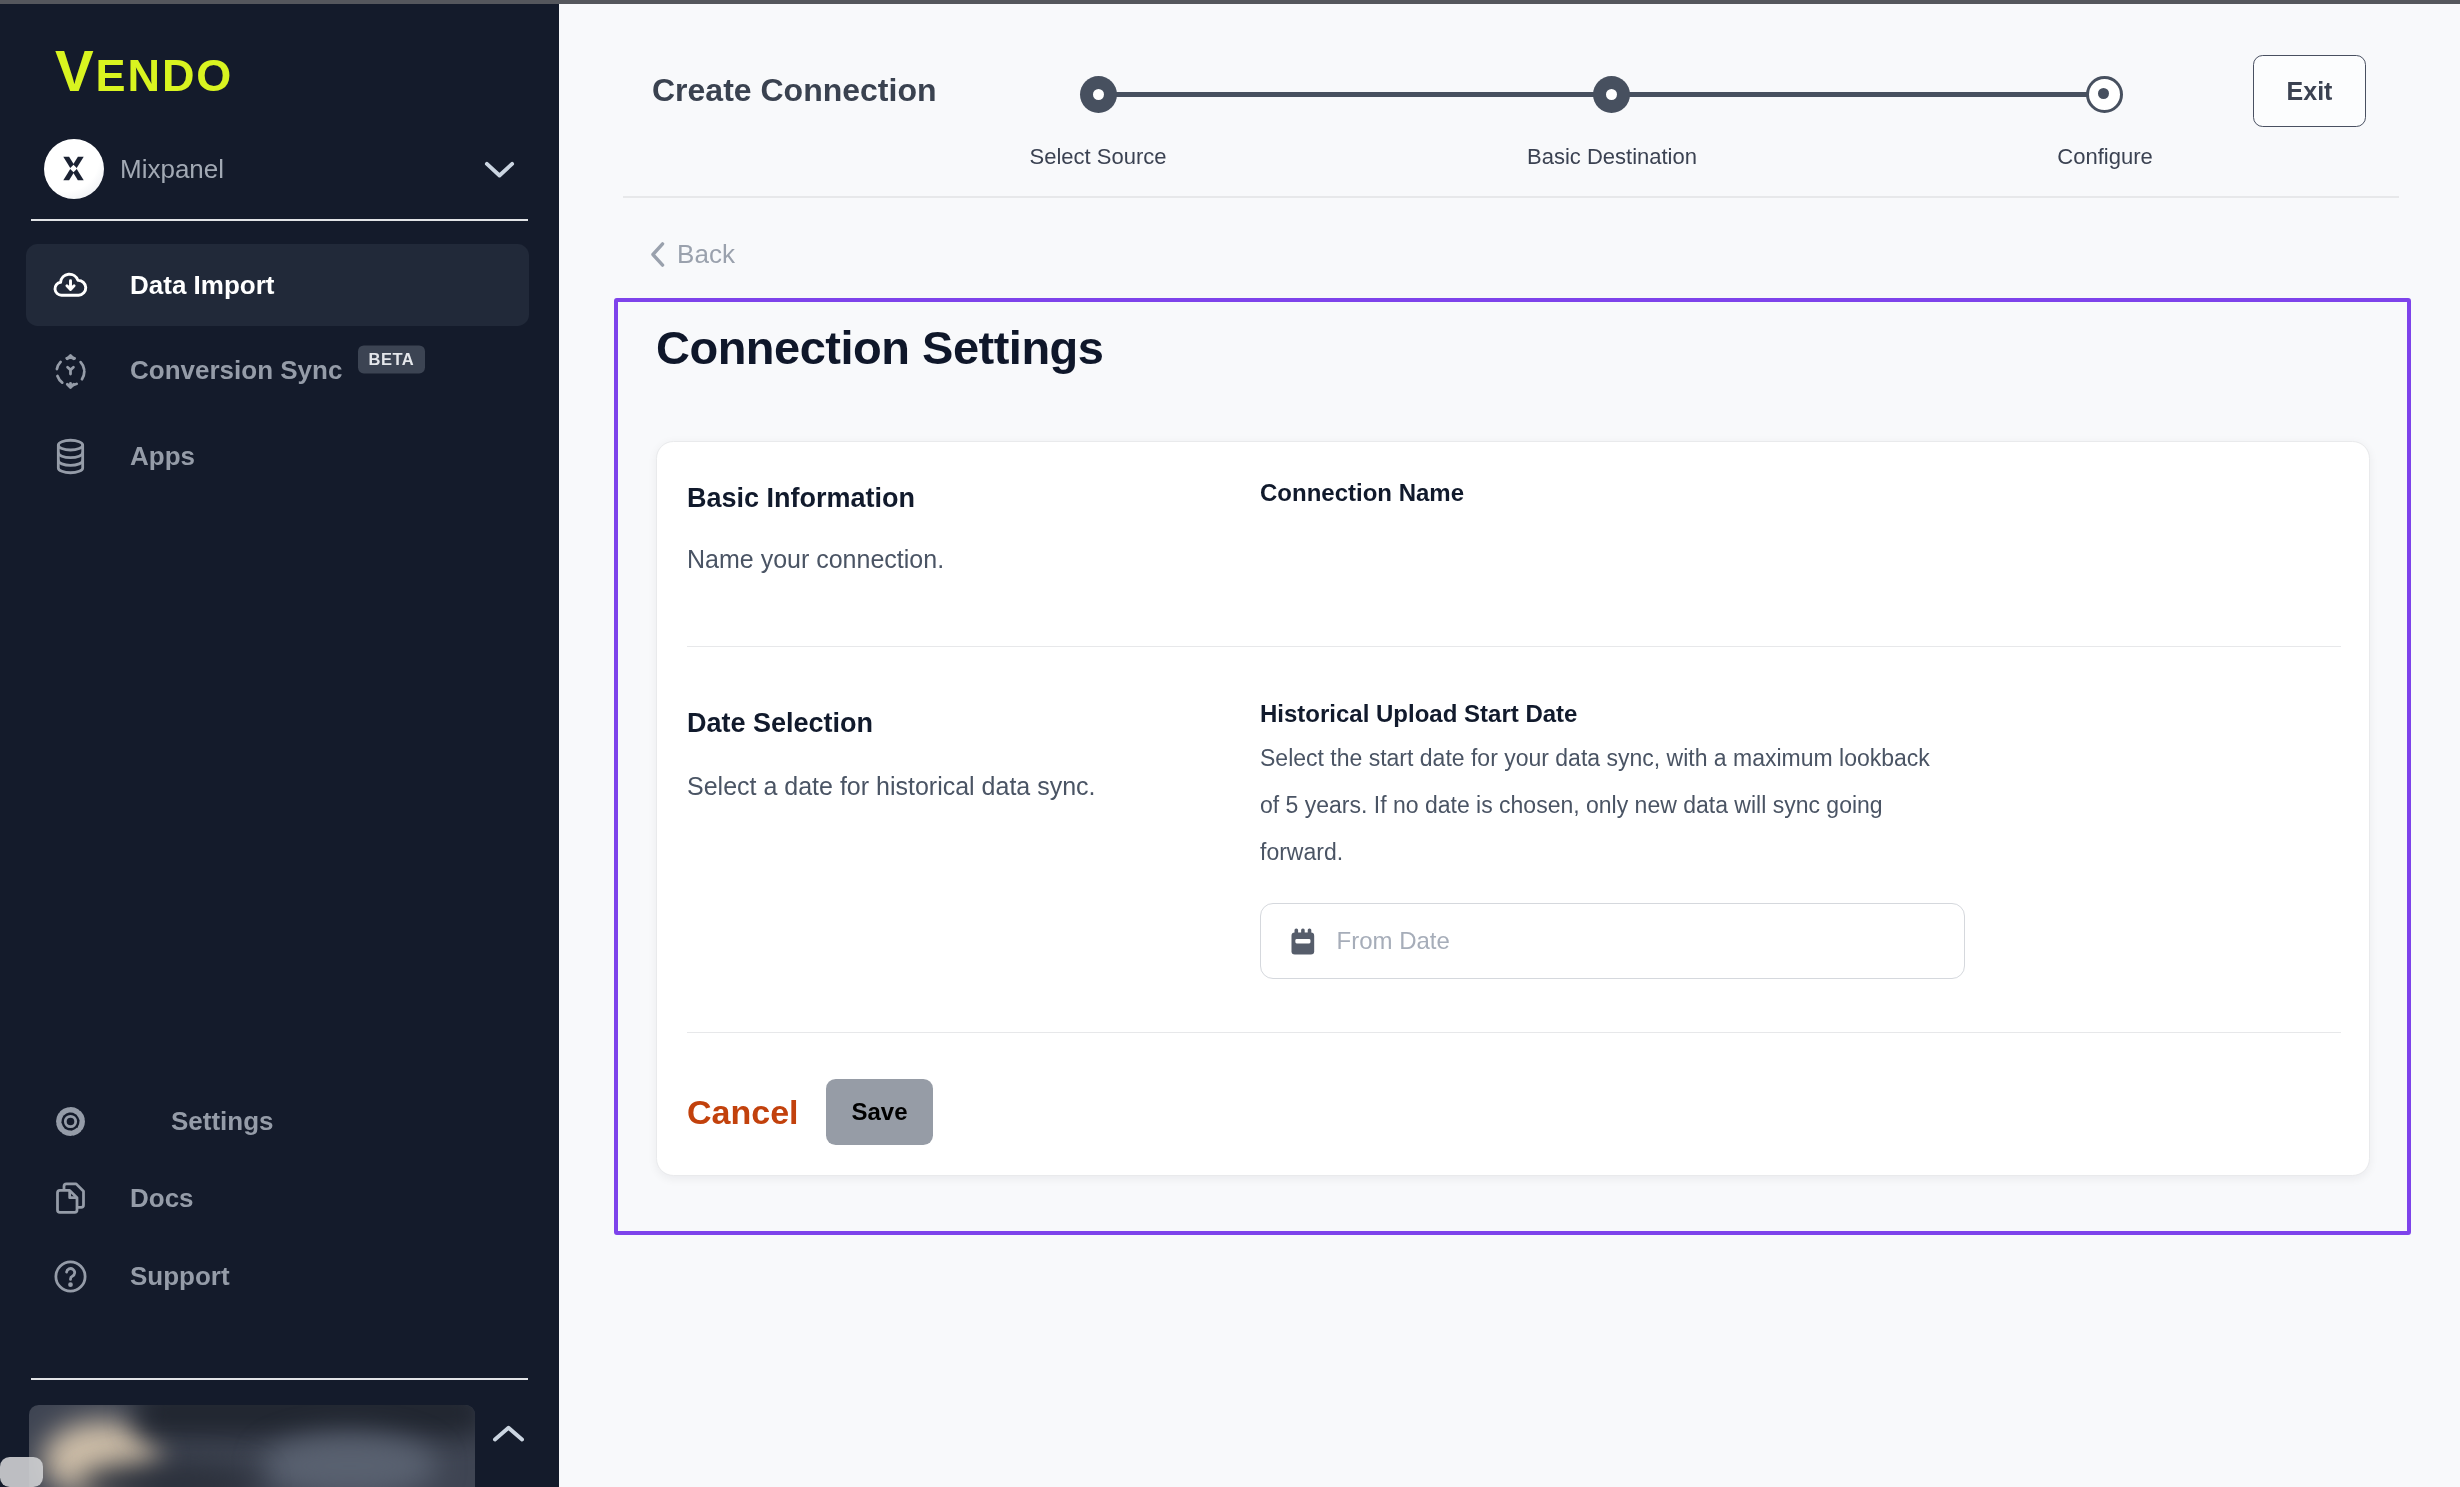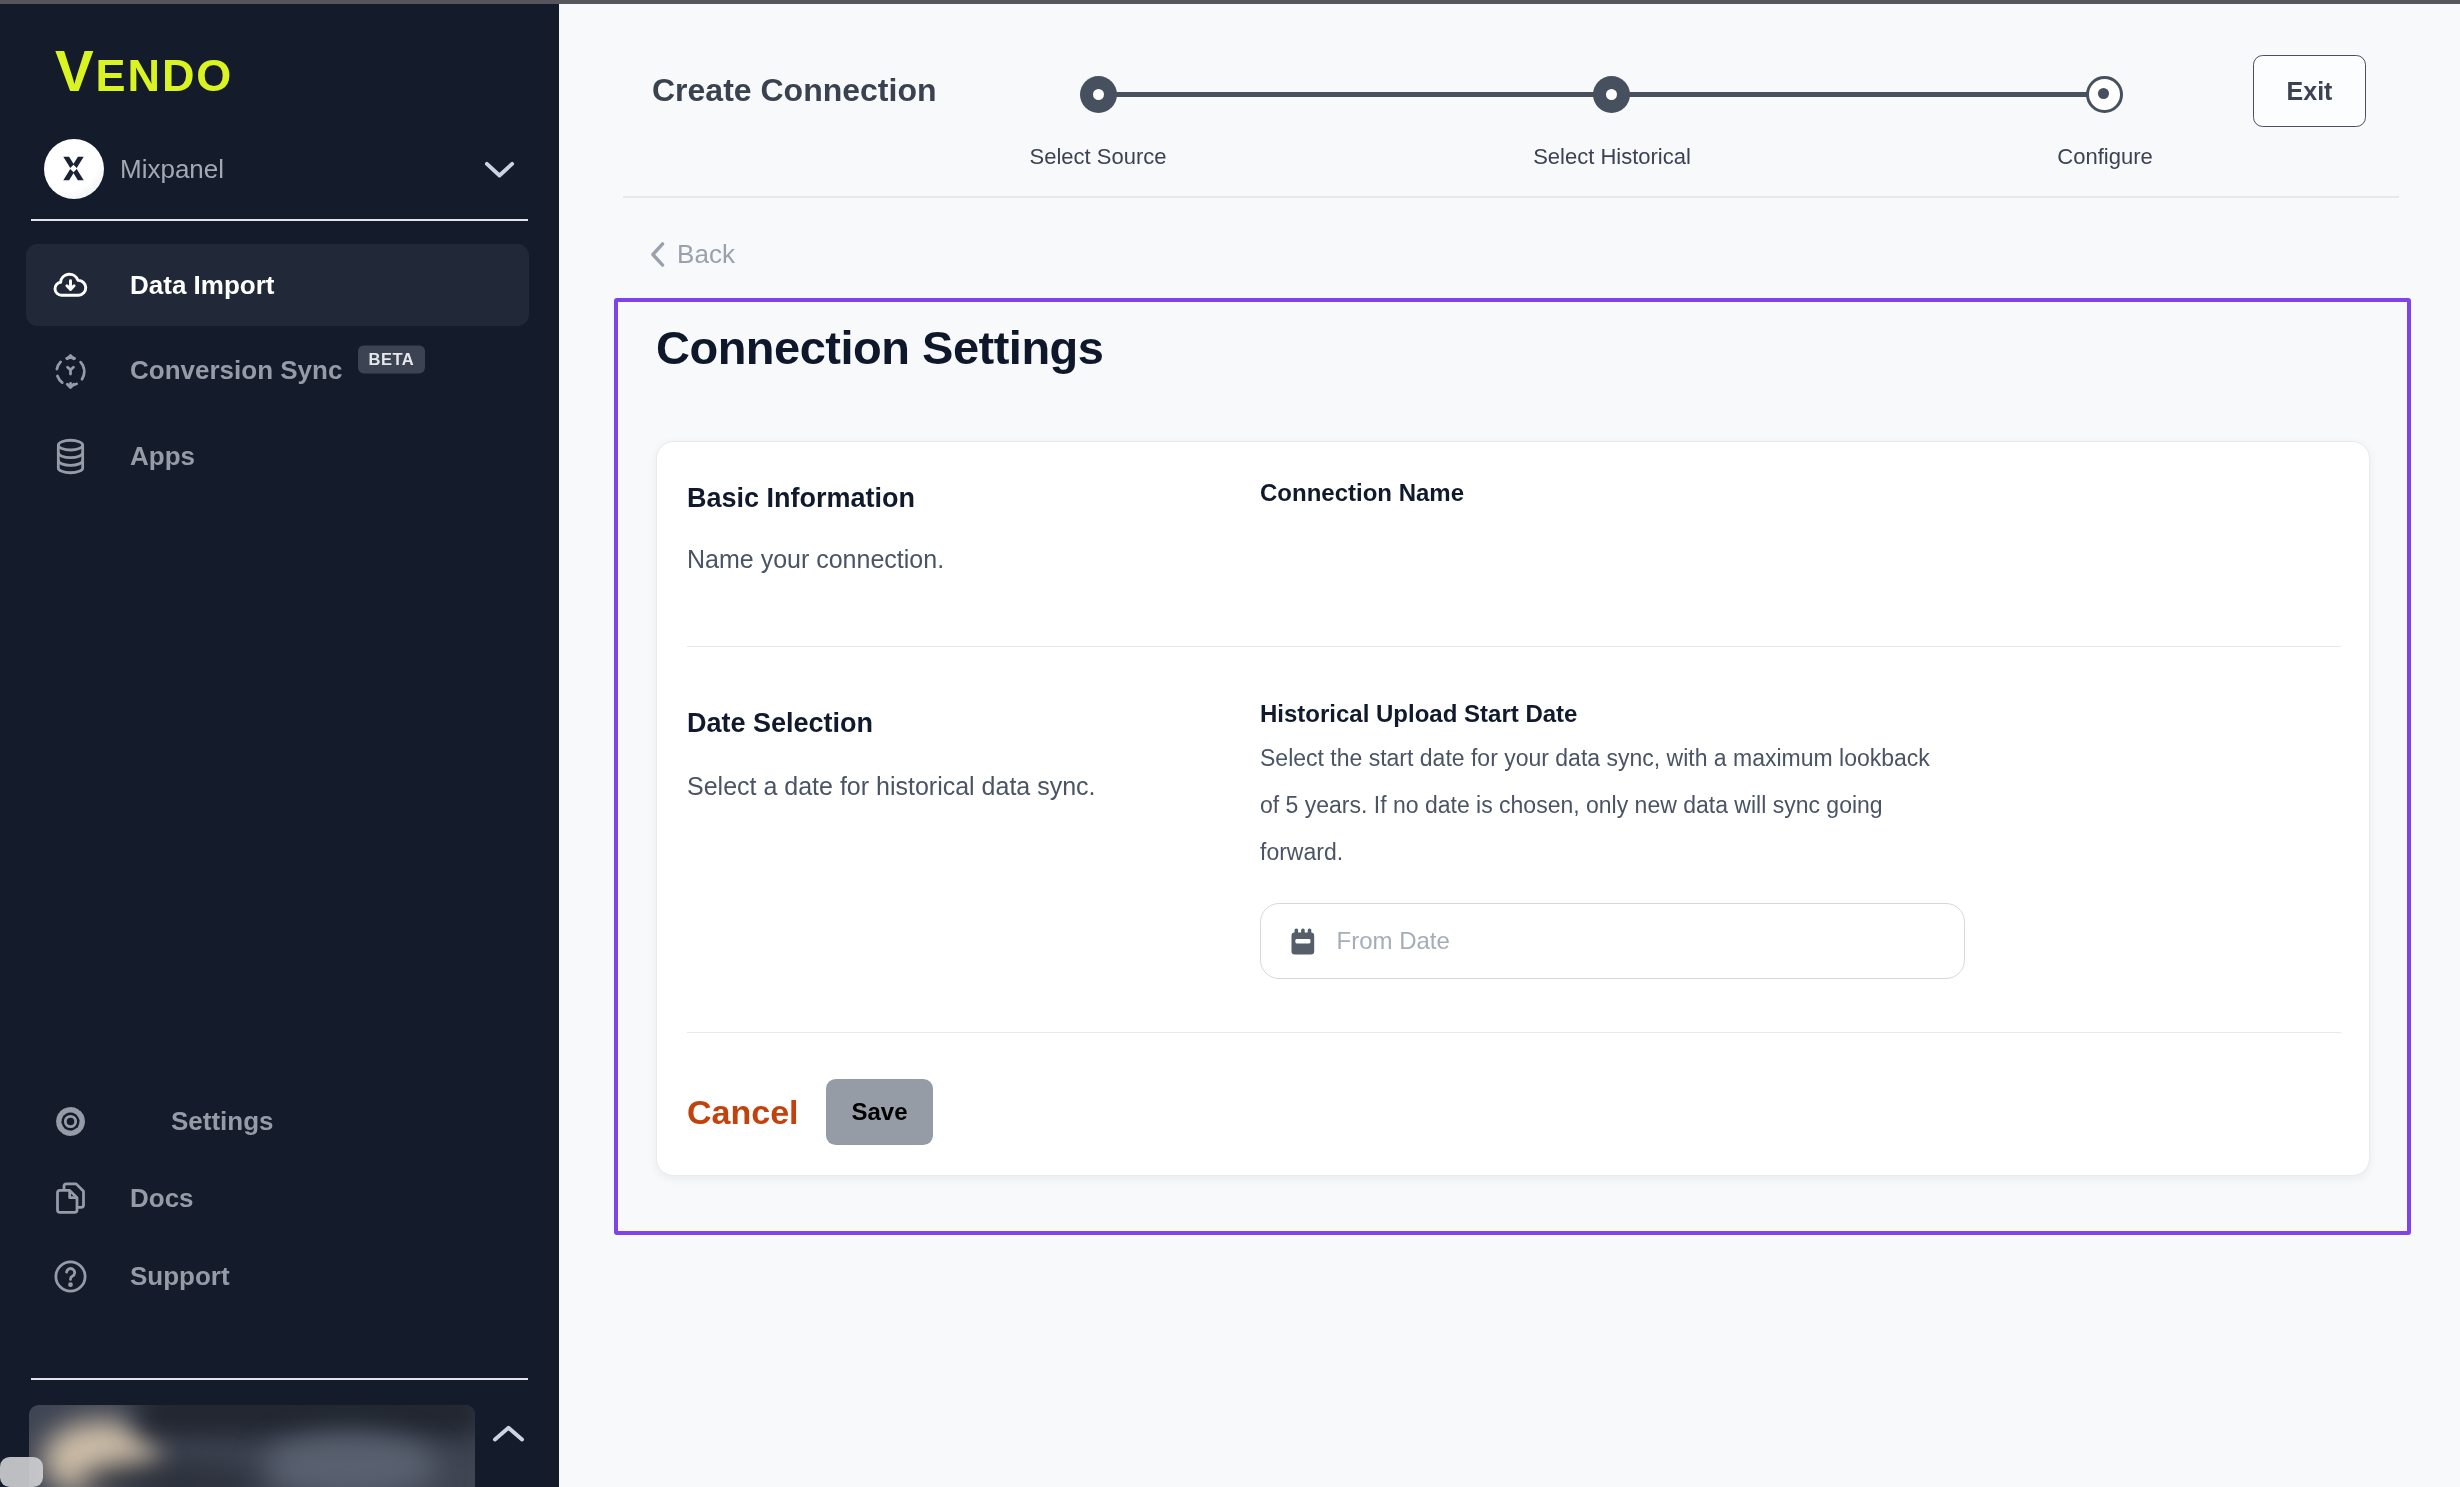--- a/index.html
+++ b/index.html
@@ -57,21 +57,21 @@
   .card { position:absolute; left:38px; top:139px; width:1714px; height:735px; background:#ffffff; border:1px solid #e9eaec;
     border-radius:17.5px; box-shadow:0 2.9px 9.7px rgba(15,23,42,0.06); }
   .sec-title { position:absolute; left:30px; font-size:27px; font-weight:bold; color:#111a2c; }
   .sec-sub { position:absolute; left:30px; font-size:25px; color:#4a5464; }
   .field-label { position:absolute; left:603px; font-size:24px; font-weight:bold; color:#111a2c; }
   .field-desc { position:absolute; left:603px; width:670px; font-size:23px; line-height:47px; color:#4a5464; }
   .text-input { position:absolute; left:603px; width:705px; border:1.9px solid #d5d8dd; border-radius:9.7px; background:#ffffff;
     font-family:"Liberation Sans", sans-serif; font-size:23px; color:#111a2c; padding-left:17.5px; outline:none; }
   .text-input::placeholder { color:#a6adb9; }
   .input1 { top:92px; height:64px; }
-  .date-wrap { position:absolute; left:603px; top:461px; width:705px; height:76px; border:1.9px solid #d5d8dd; border-radius:19px;
+  .date-wrap { position:absolute; left:603px; top:461px; width:705px; height:76px; border:1.9px solid #d5d8dd; border-radius:13px;
     background:#ffffff; display:flex; align-items:center; cursor:pointer; }
   .date-wrap .cal { margin-left:25px; flex:0 0 33px; }
   .date-input { border:none; outline:none; margin-left:17.5px; width:582px; font-family:"Liberation Sans", sans-serif;
     font-size:24px; color:#111a2c; background:transparent; }
   .date-input::placeholder { color:#a6adb9; }
   .card-divider { position:absolute; left:30px; width:1654px; height:1px; background:#e7e8ea; }
   .cancel-btn { position:absolute; left:30px; top:637px; height:66px; display:flex; align-items:center; font-size:34px;
     font-weight:bold; color:#c2410c; background:none; border:none; cursor:pointer; font-family:"Liberation Sans", sans-serif; }
   .save-btn { position:absolute; left:169px; top:637px; width:107px; height:66px; background:#969ca6; border:none; border-radius:9.7px;
     color:#000000; font-size:24px; font-weight:600; cursor:pointer; font-family:"Liberation Sans", sans-serif; }
@@ -182,21 +182,21 @@
   <div class="corner-chip"></div>
 </div>
 
 <div class="main-title">Create Connection</div>
 
 <div class="step-track"></div>
 <div class="step-dot done" style="left:1080px;"></div>
 <div class="step-dot done" style="left:1593px;"></div>
 <div class="step-dot current" style="left:2086px;"></div>
 <div class="step-label" style="left:1098px;">Select Source</div>
-<div class="step-label" style="left:1612px;">Select Historical</div>
+<div class="step-label" style="left:1612px;">Basic Destination</div>
 <div class="step-label" style="left:2105px;">Configure</div>
 
 <button class="exit-btn">Exit</button>
 <div class="header-divider"></div>
 
 <div class="back-link">
   <svg width="15.5" height="27" viewBox="0 0 16 28">
     <polyline points="13,3 3,14 13,25" fill="none" stroke="#9aa1ad" stroke-width="3.5" stroke-linecap="round" stroke-linejoin="round"></polyline>
   </svg>
   <span>Back</span>

